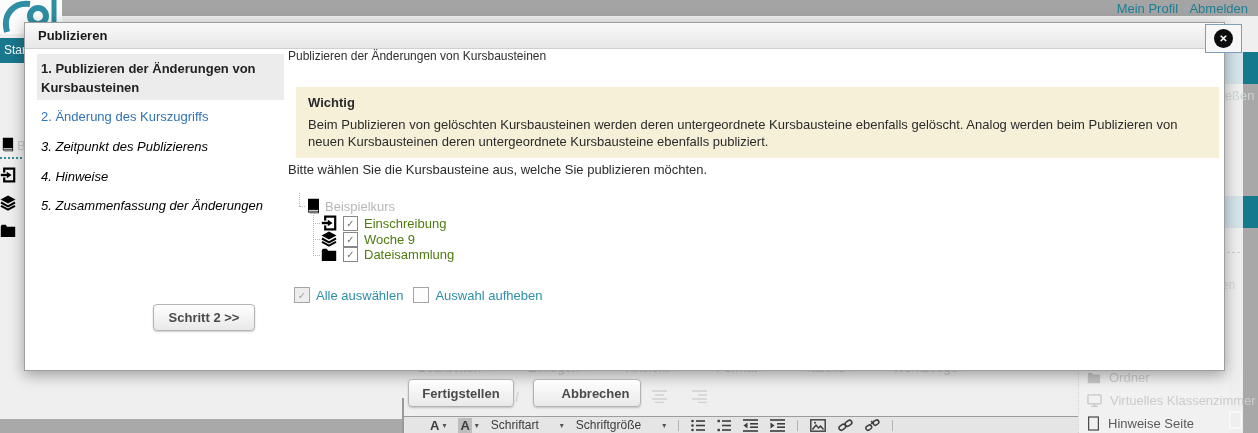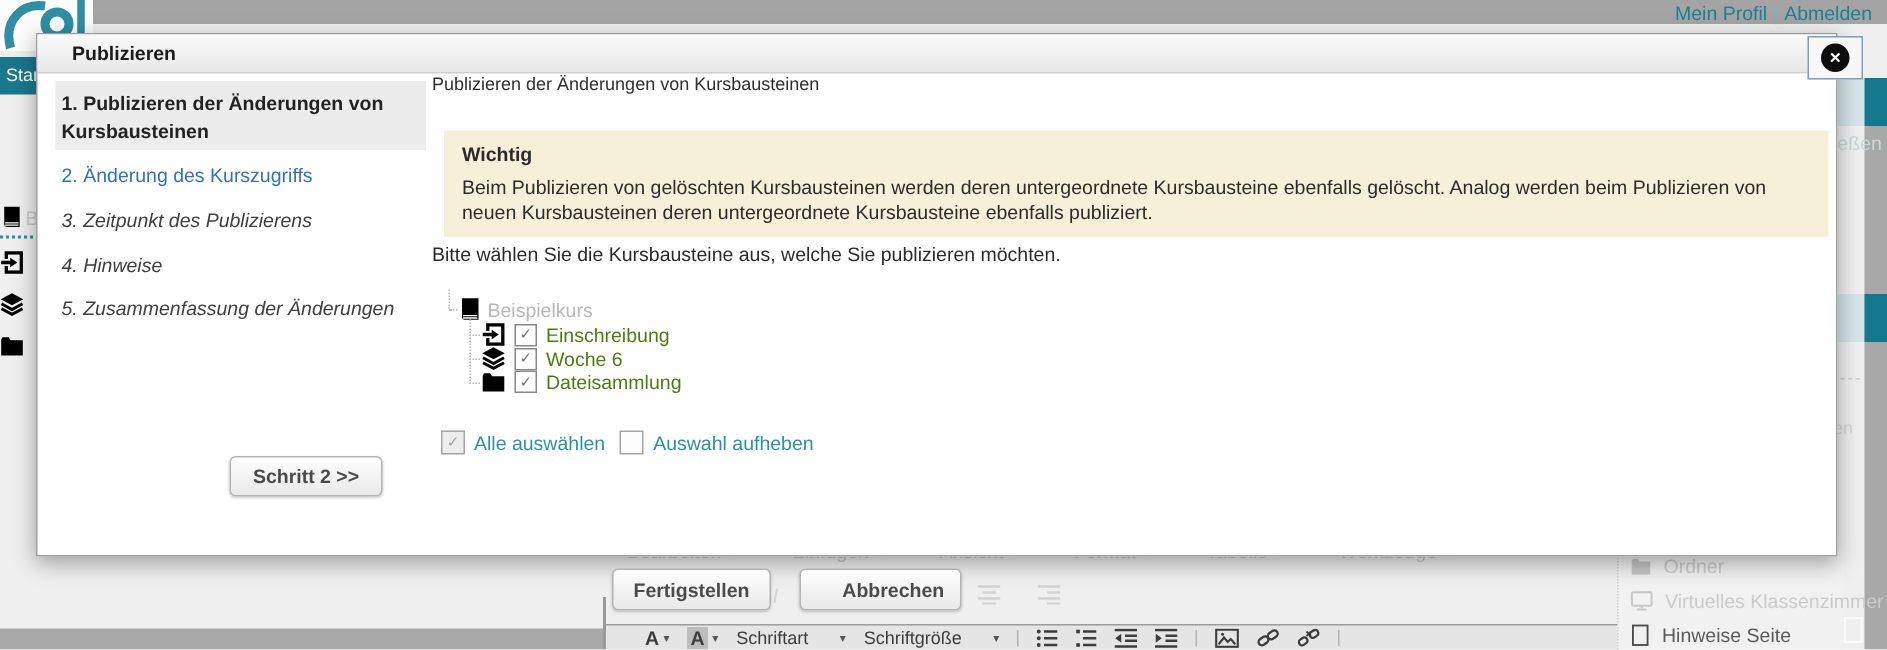--- a/index.html
+++ b/index.html
@@ -55,32 +55,32 @@
   .rm-row{position:absolute;display:flex;align-items:center;gap:8px;font-size:13px;white-space:nowrap;}
   .rm-dim{color:#cbcbcb;}
   .rm-bright{color:#5a5a5a;}
   .page-icon-white{left:1228px;top:411px;}
 
   
   .dialog{left:24px;top:22px;width:1199px;height:347px;background:#fff;
           border:1px solid #9e9e9e;box-shadow:0 4px 14px rgba(0,0,0,0.35);}
   .dlg-header{position:absolute;left:0;top:0;right:0;height:25px;
               background:linear-gradient(#fafafa,#e7e7e7);border-bottom:1px solid #cfcfcf;
-              font-weight:bold;font-size:13px;color:#1a1a1a;line-height:25px;padding-left:23px;}
+              font-weight:bold;font-size:13px;color:#1a1a1a;line-height:25px;padding-left:13px;}
   .close-btn{left:1205px;top:24px;width:35px;height:27px;background:#f7f7f7;
              border:1px solid #7d9db8;display:flex;align-items:center;justify-content:center;
              cursor:pointer;z-index:10;}
   .close-circle{width:19px;height:19px;border-radius:50%;background:#0d0d0d;color:#fff;
                 font-size:10px;font-weight:bold;display:flex;align-items:center;justify-content:center;}
 
   .step{position:absolute;font-size:13px;color:#333;}
   .step1{left:12px;top:31px;width:247px;height:46px;background:#ececec;
          font-weight:bold;color:#222;padding:5px 6px 0 4px;box-sizing:border-box;line-height:19px;}
   .step-link{color:#3173b4;}
-  .step-it{font-style:italic;color:#404040;}
+  .step-it{font-style:italic;color:#000000;}
   .s2{left:16px;top:86px;} .s3{left:16px;top:116px;} .s4{left:16px;top:146px;} .s5{left:16px;top:175px;}
 
   .btn{background:linear-gradient(#fefefe,#e9e9e9);border:1px solid #b3b3b3;border-radius:4px;
        font-family:"Liberation Sans",sans-serif;font-weight:bold;font-size:13px;color:#4a4a4a;
        display:flex;align-items:center;justify-content:center;cursor:pointer;
        box-shadow:0 1px 2px rgba(0,0,0,0.2);}
   .btn-step2{left:128px;top:281px;width:100px;height:25px;}
   .btn-finish{left:408px;top:379px;width:104px;height:26px;z-index:6;}
   .btn-cancel{left:533px;top:379px;width:89px;height:26px;z-index:6;padding-left:17px;}
 
@@ -357,21 +357,21 @@
       <span class="cb">✓</span>
       <span class="tree-label">Einschreibung</span>
     </div>
     <div class="tree-row" style="left:296px;top:208px">
       <span class="ic"><svg width="16" height="16" viewBox="0 0 16 16">
             <polygon points="8,0.5 15.5,4.5 8,8.5 0.5,4.5" fill="#000"></polygon>
             <polyline points="1,7.5 8,11.3 15,7.5" fill="none" stroke="#000" stroke-width="2"></polyline>
             <polyline points="1,10.8 8,14.6 15,10.8" fill="none" stroke="#000" stroke-width="2"></polyline>
           </svg></span>
       <span class="cb">✓</span>
-      <span class="tree-label">Woche 6</span>
+      <span class="tree-label">Woche 9</span>
     </div>
     <div class="tree-row" style="left:296px;top:224px">
       <span class="ic"><svg width="16" height="14" viewBox="0 0 16 14">
             <path d="M0.8 13 V2.4 l0.9 -1.6 h4 l1.4 2 h8.1 V13 z" fill="#000"></path>
           </svg></span>
       <span class="cb">✓</span>
       <span class="tree-label">Dateisammlung</span>
     </div>
 
     <div class="tree-row" style="left:269px;top:264px">

